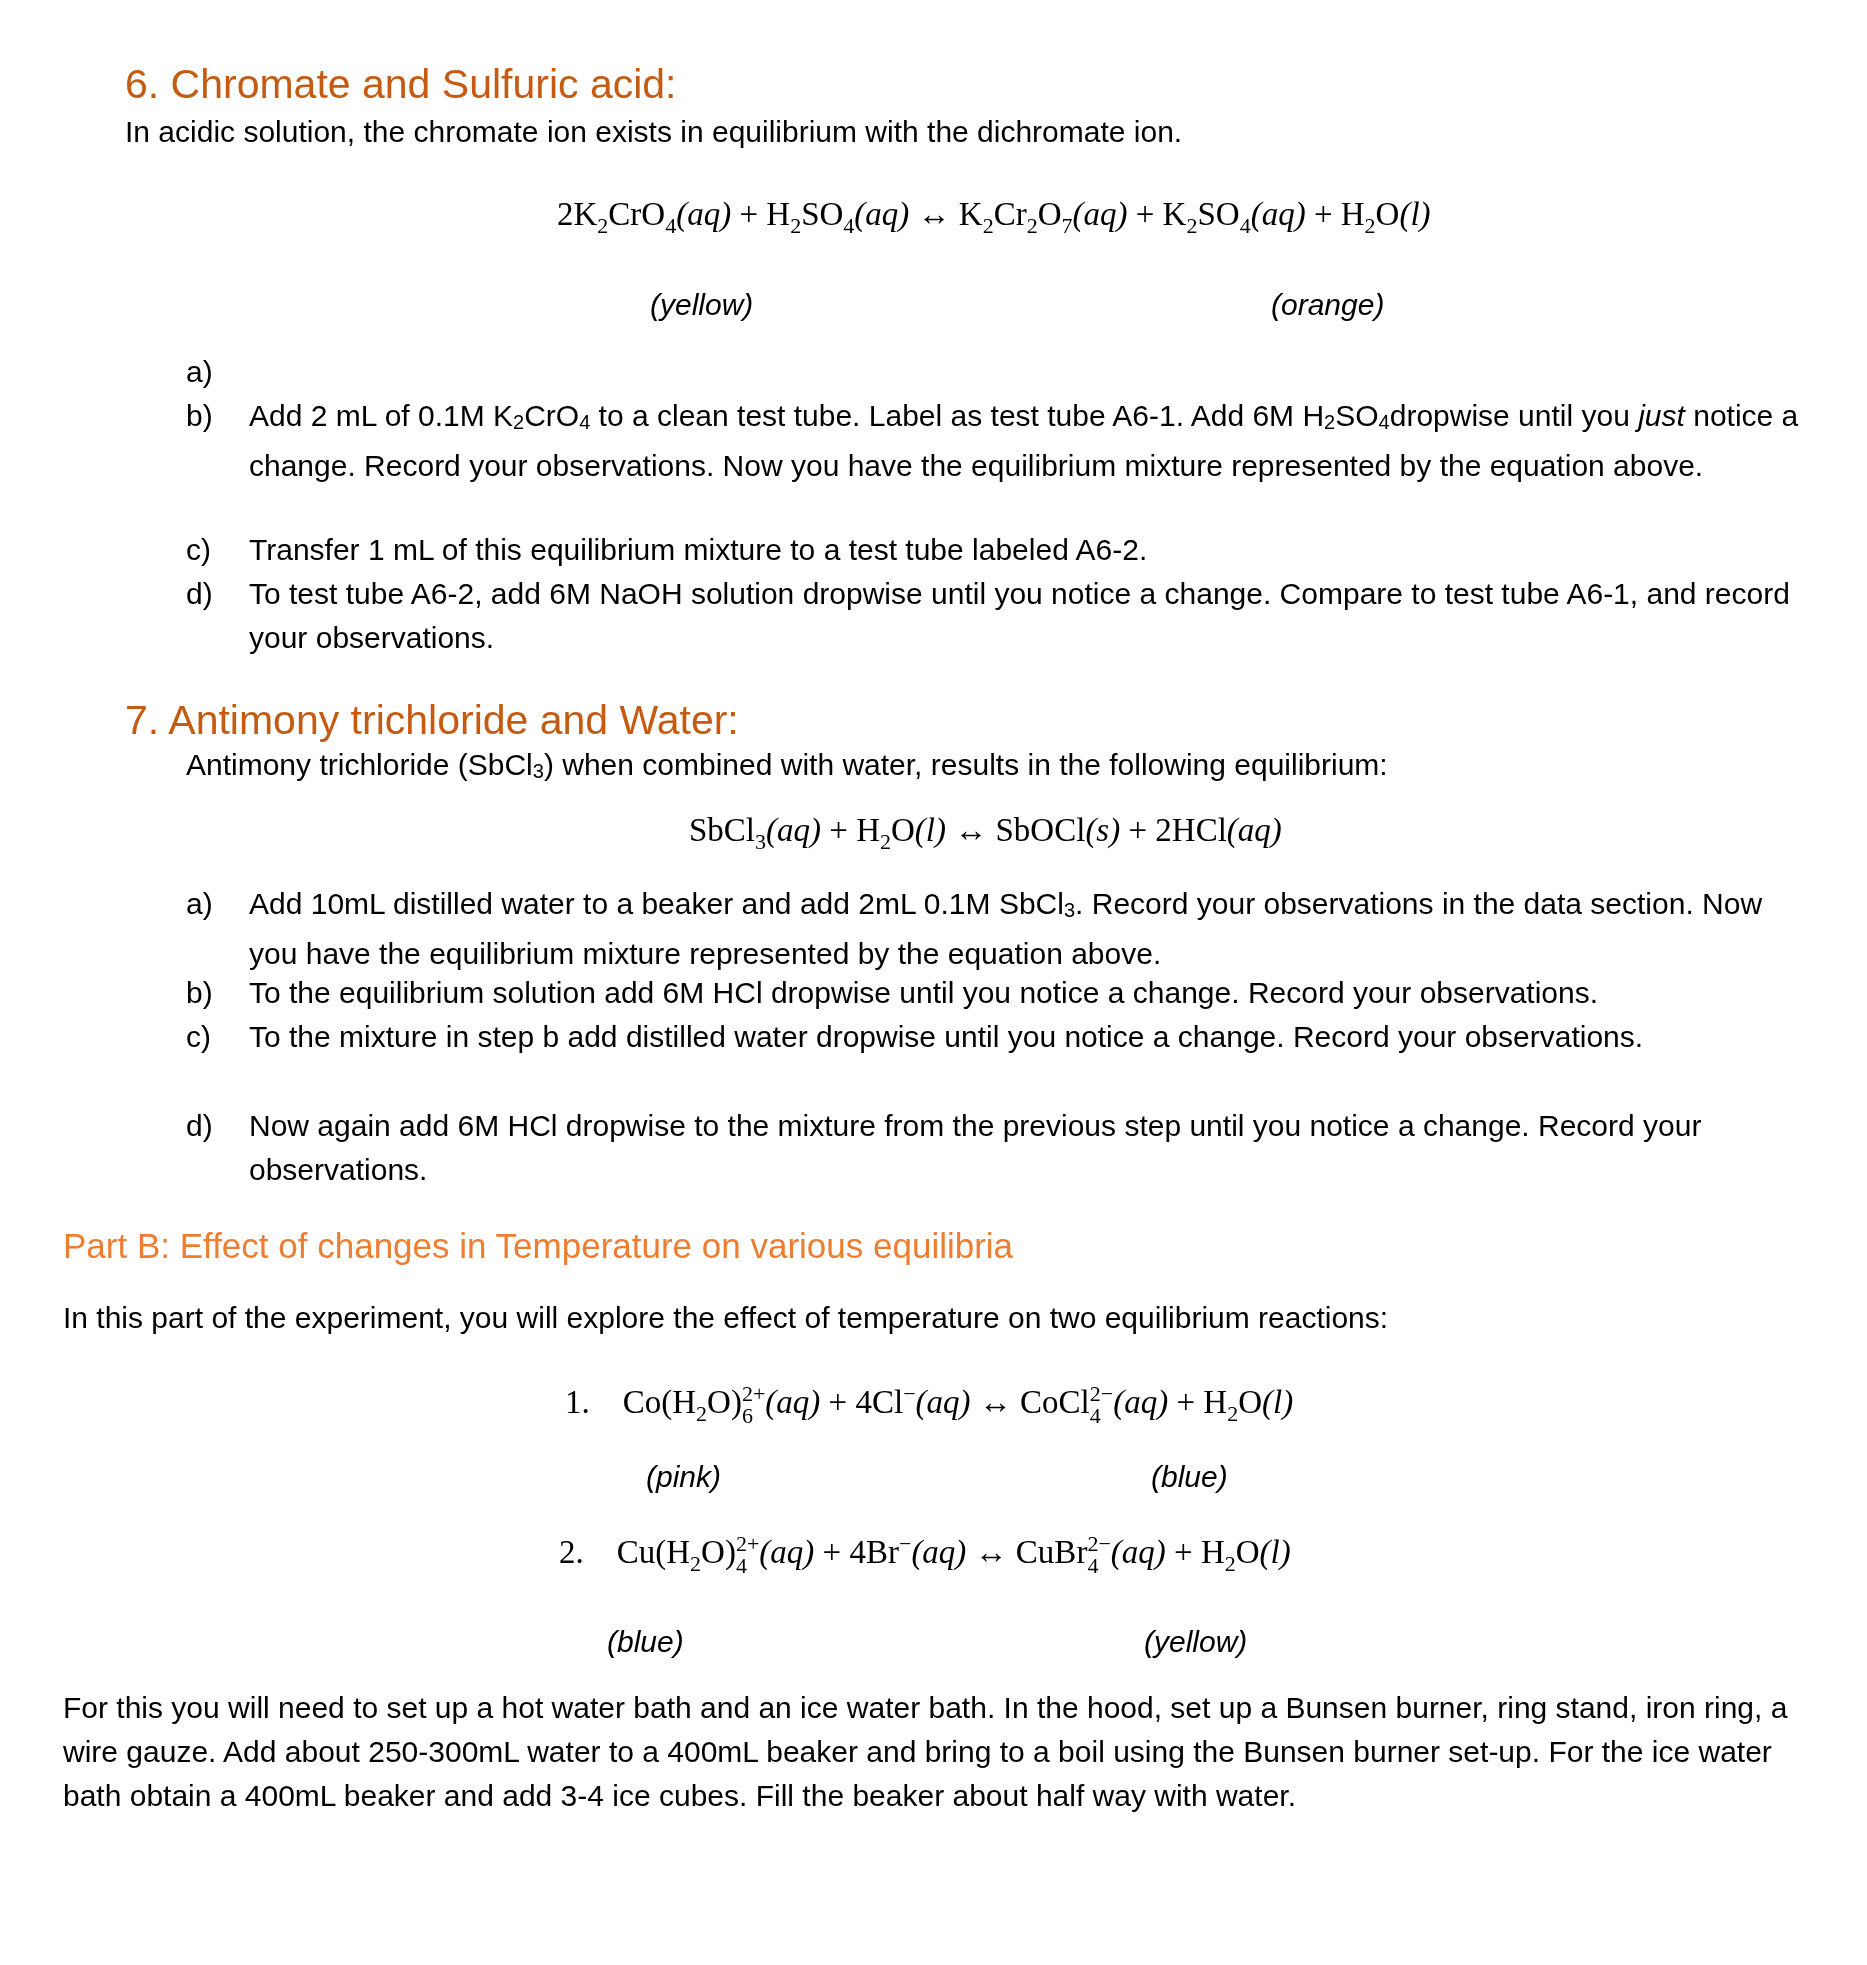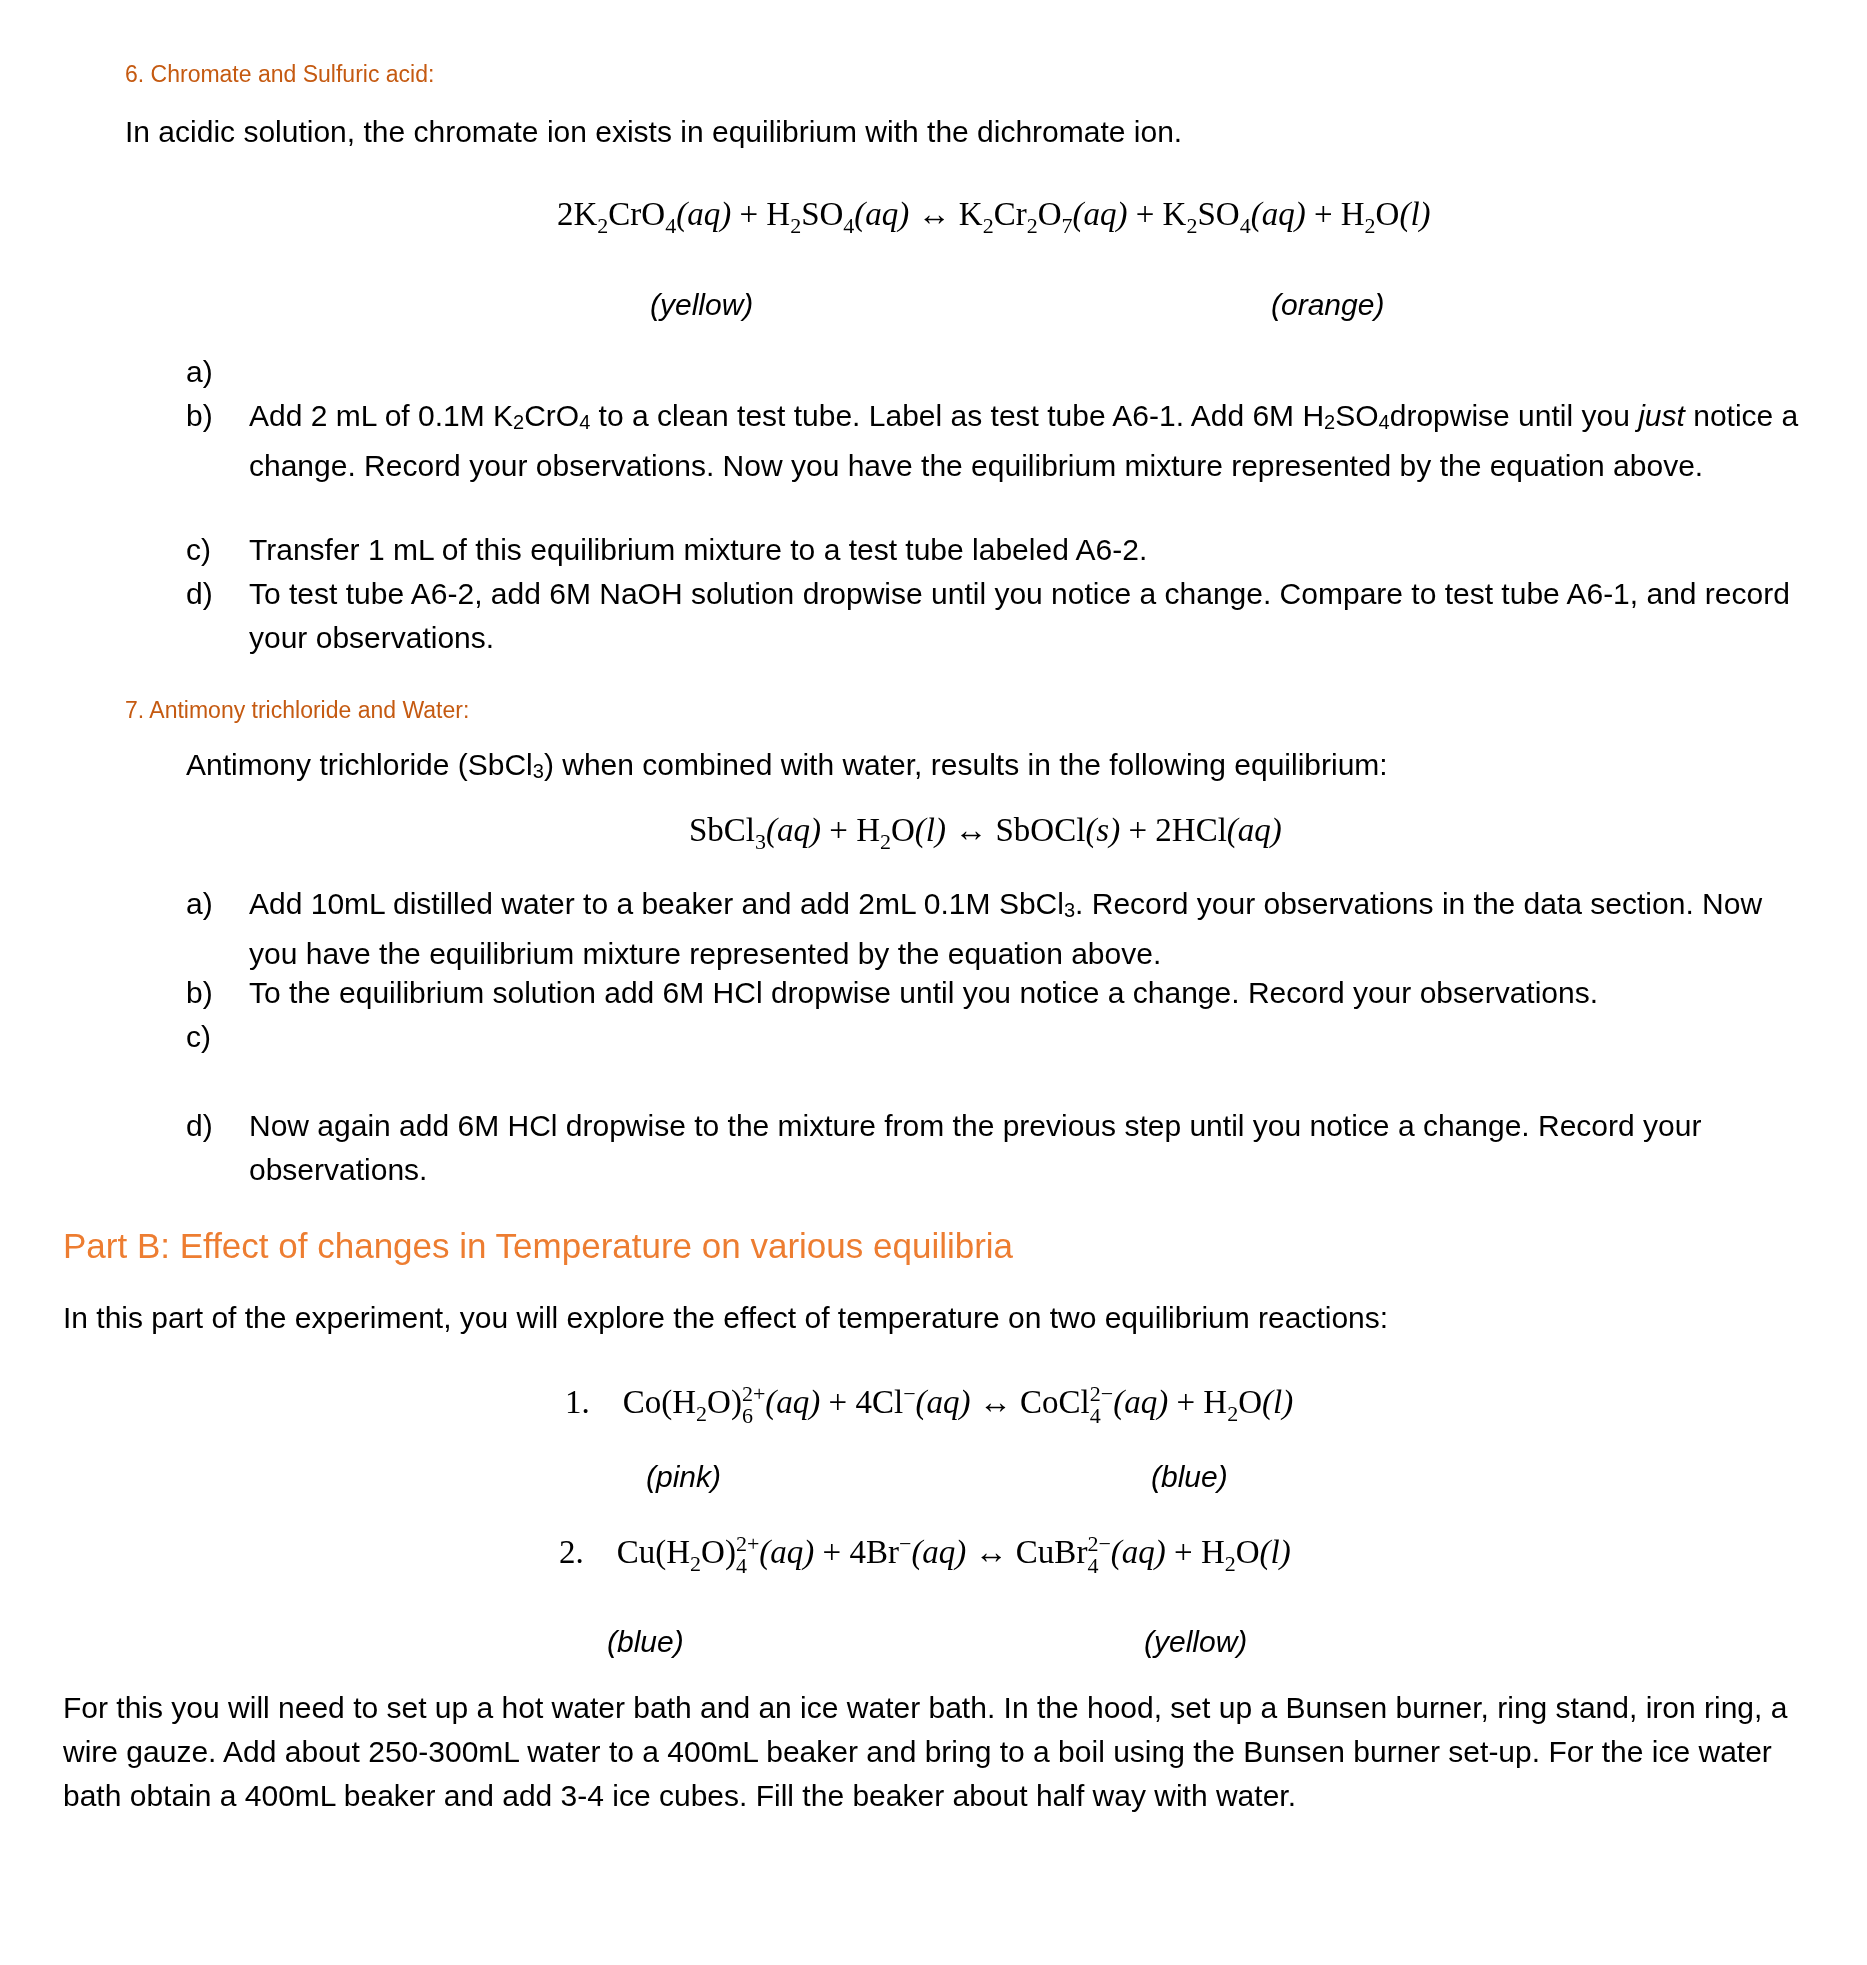--- a/index.html
+++ b/index.html
@@ -1,19 +1,19 @@
 <!DOCTYPE html>
 <html style="font-size:6.7px"><head>
 <meta charset="utf-8">
 <style>
   html, body { margin: 0; padding: 0; background: #ffffff; }
   body { width: 1868px; height: 1965px; position: relative; overflow: hidden;
          font-family: "Liberation Sans", "DejaVu Sans", sans-serif; color: #000; }
   .abs { position: absolute; white-space: nowrap; }
-  .h-sub { font-size: 23px; color: #c55a11; }
+  .h-sub { font-size: 41px; color: #c55a11; }
   .h-part { font-size: 35px; color: #ed7d31; }
   .body-text { font-size: 30px; line-height: 44px; }
   .eq { font-family: Liberation Serif, serif; font-size: 33px; margin-left: 36px; }
   .eq i { font-style: italic; }
   .eq sub, .eq sup { font-size: 22px; }
   .color-label { font-size: 30px; font-style: italic; }
   .item { position: absolute; font-size: 30px; line-height: 44px; }
   .item .marker { position: absolute; left: 0; top: 0; }
   .item .content { position: absolute; left: 63px; top: 0; white-space: normal; }
   .sub-s { font-size: 20px; vertical-align: -3.3px; }
@@ -85,20 +85,21 @@
   </span>
 </div>
 
 <div class="item" style="left:186px; top:971px; width:1632px; height:46px;">
   <span class="marker">b)</span>
   <span class="content">To the equilibrium solution add 6M HCl dropwise until you notice a change. Record your observations.</span>
 </div>
 
 <div class="item" style="left:186px; top:1015px; width:1632px; height:92px;">
   <span class="marker">c)</span>
+  <span class="content" style="width:1431px;">To the mixture in step b add distilled water dropwise until you notice a change. Record your observations.</span>
 </div>
 
 <div class="item" style="left:186px; top:1104px; width:1632px; height:92px;">
   <span class="marker">d)</span>
   <span class="content" style="width:1565px;">Now again add 6M HCl dropwise to the mixture from the previous step until you notice a change. Record your observations.</span>
 </div>
 
 <div class="abs h-part" style="left:63px; top:1226px;">Part B: Effect of changes in Temperature on various equilibria</div>
 <div class="abs body-text" style="left:63px; top:1296px;">In this part of the experiment, you will explore the effect of temperature on two equilibrium reactions:</div>
 

